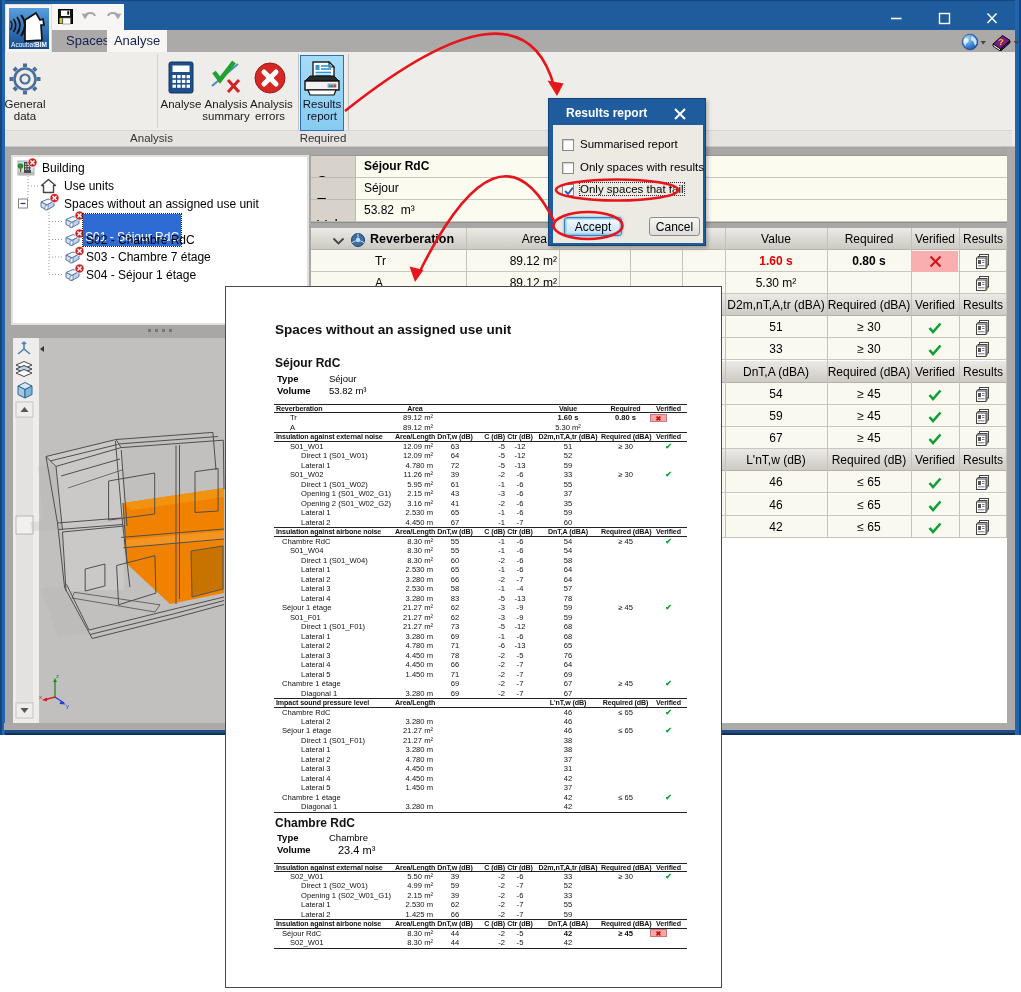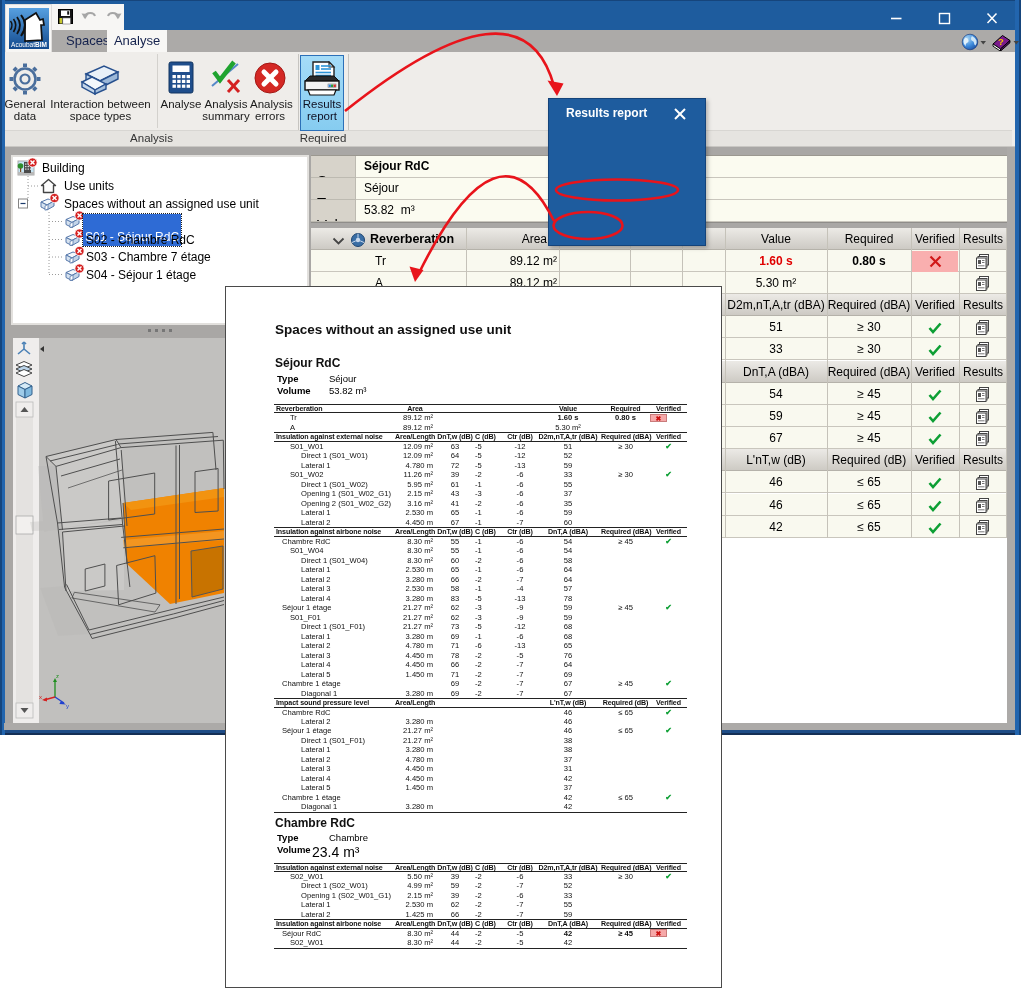--- a/index.html
+++ b/index.html
@@ -49,21 +49,21 @@
 .cbrow{position:absolute;left:9px;font-size:11.5px;color:#000;white-space:nowrap;}
 .cbox{position:absolute;left:0;top:1px;width:12px;height:12px;background:#fff;border:1px solid #8A8A8A;box-shadow:inset 1px 1px 1px #CFCFCF;}
 .btn{position:absolute;top:92px;height:19px;font-size:12px;text-align:center;padding-top:2px;background:linear-gradient(#F7F7F7,#DDDDDA);border:1px solid #8E8E8E;border-radius:3px;color:#000;}
 
 #report{position:absolute;left:225px;top:286px;width:497px;height:702px;background:#fff;border:1px solid #4A4A4A;}
 .rt{position:absolute;left:49px;width:413px;}
 .rrow{position:relative;height:9.49px;display:flex;font-size:7.6px;line-height:9.6px;color:#101010;}
 .rrow span{display:block;flex:none;white-space:nowrap;}
 .rhd{font-weight:bold;border-top:1.6px solid #222;border-bottom:1px solid #222;font-size:7.1px;letter-spacing:-0.1px;}
 .c0{width:121px;}.c1{width:40px;text-align:right;padding-right:2px;}
-.c2{width:40px;text-align:center;}.c3{width:30px;text-align:left;}
+.c2{width:40px;text-align:center;}.c3{width:30px;text-align:right;}
 .c4{width:30px;text-align:center;}.c5{width:66px;text-align:center;}
 .c6{width:49px;text-align:center;}.c7{width:37px;text-align:center;}
 .rhd .c1{text-align:center;padding-right:0;}
 .i0{padding-left:2px;font-weight:bold;}.ih{padding-left:8px;}.i1{padding-left:16px;}.i2{padding-left:27px;}
 .gchk{color:#0D9F34;font-weight:bold;font-size:8px;}
 .failbx{display:inline-block;width:17px;height:8px;background:#F6A8A8;border:1px solid #C97B7B;color:#CC1111;font-size:7px;line-height:8px;font-weight:bold;margin-top:0.5px;}
 svg{display:block;}
 </style></head><body>
 <div id="stage">
 
@@ -156,30 +156,20 @@
             <line x1="-12" y1="0" x2="-15.5" y2="0"></line>
             <line x1="12" y1="0" x2="15.5" y2="0"></line>
             <line x1="-8.5" y1="-8.5" x2="-11" y2="-11"></line>
             <line x1="8.5" y1="8.5" x2="11" y2="11"></line>
             <line x1="-8.5" y1="8.5" x2="-11" y2="11"></line>
             <line x1="8.5" y1="-8.5" x2="11" y2="-11"></line>
           </g>
           <circle r="4.5" fill="#EFEDEA" stroke="#4A6E9C" stroke-width="2.2"></circle>
         </g>
       </svg>General<br>data</div>
-<div class="rbtn" style="left:49px;top:54px;width:103px;"><svg class="ric" width="46" height="36" viewBox="0 0 46 36">
-        <g stroke="#27508E" stroke-width="1.4">
-          <path d="M8 14 L26 6 L40 12 L22 21 Z" fill="#E8F0F8"></path>
-          <path d="M8 14 L22 21 L22 28 L8 21 Z" fill="#B9D0E8"></path>
-          <path d="M22 21 L40 12 L40 19 L22 28 Z" fill="#9CB8D8"></path>
-          <path d="M4 22 L14 17 L28 24 L17 30 Z" fill="#F2F7FB"></path>
-          <path d="M4 22 L17 30 L17 34 L4 27 Z" fill="#C4D6EA"></path>
-          <path d="M17 30 L28 24 L28 29 L17 34 Z" fill="#A6C0DC"></path>
-        </g>
-      </svg>Interaction between<br>space types</div>
 <div class="rbtn" style="left:160px;top:54px;width:42px;"><svg class="ric" width="30" height="36" viewBox="0 0 30 36">
         <rect x="3" y="2" width="24" height="31" rx="2" fill="#1F4E8C" stroke="#123560" stroke-width="1"></rect>
         <rect x="6.5" y="5.5" width="17" height="6.5" fill="#fff"></rect>
         <g fill="#fff">
           <rect x="6.5" y="15" width="3.4" height="3.2"></rect>
           <rect x="11.2" y="15" width="3.4" height="3.2"></rect>
           <rect x="15.9" y="15" width="3.4" height="3.2"></rect>
           <rect x="20.6" y="15" width="3.4" height="3.2"></rect>
           <rect x="6.5" y="19.8" width="3.4" height="3.2"></rect>
           <rect x="11.2" y="19.8" width="3.4" height="3.2"></rect>
@@ -1107,21 +1097,21 @@
         <span class="c4"></span>
         <span class="c5">42</span>
         <span class="c6"></span>
         <span class="c7"></span>
       </div>
     </div>
 <div class="abs" style="left:275px;top:816px;font-size:12px;font-weight:bold;color:#101010;">Chambre RdC</div>
 <div class="abs" style="left:277px;top:832px;font-size:9.5px;font-weight:bold;">Type</div>
 <div class="abs" style="left:329px;top:832px;font-size:9.5px;">Chambre</div>
 <div class="abs" style="left:277px;top:844px;font-size:9.5px;font-weight:bold;">Volume</div>
-<div class="abs" style="left:312px;top:844px;font-size:14px;">23.4 m³</div>
+<div class="abs" style="left:338px;top:844px;font-size:11px;">23.4 m³</div>
 <div class="rt" style="left:274px;top:862.5px;border-bottom:1px solid #222;">
       <div class="rrow rhd">
         <span class="c0 i0">Insulation against external noise</span>
         <span class="c1">Area/Length</span>
         <span class="c2">DnT,w (dB)</span>
         <span class="c3">C (dB)</span>
         <span class="c4">Ctr (dB)</span>
         <span class="c5">D2m,nT,A,tr (dBA)</span>
         <span class="c6">Required (dBA)</span>
         <span class="c7">Verified</span>
@@ -1213,20 +1203,31 @@
     </div>
 
 <div id="dlg">
  <div id="dlgtitle">Results report</div>
  <svg class="abs" style="left:124px;top:8px" width="14" height="14">
         <g stroke="#fff" stroke-width="2">
           <line x1="2" y1="2" x2="12" y2="12"></line>
           <line x1="12" y1="2" x2="2" y2="12"></line>
         </g>
       </svg>
+ <div id="dlgbody">
+  <div class="cbrow" style="top:13px;"><span class="cbox"></span><span style="margin-left:18px;">Summarised report</span></div>
+  <div class="cbrow" style="top:36px;"><span class="cbox"></span><span style="margin-left:18px;">Only spaces with results</span></div>
+  <div class="cbrow" style="top:58px;"><span class="cbox" style="box-shadow:none;"></span>
+    <svg class="abs" style="left:1px;top:2px" width="12" height="12">
+            <path d="M2 6 L5 9 L10 2.5" fill="none" stroke="#2B5CC8" stroke-width="2"></path>
+          </svg>
+    <span style="margin-left:18px;outline:1px dotted #333;">Only spaces that fail</span></div>
+  <div class="btn" style="left:11px;width:58px;background:linear-gradient(#F3FAFE,#C3E2F6);border:1px solid #3C7FB1;box-shadow:0 0 0 1.5px #8AC8EE inset, 0 0 3px #5FA8DC;">Accept</div>
+  <div class="btn" style="left:96px;width:51px;">Cancel</div>
+ </div>
 </div>
 
 <svg class="abs" style="left:0;top:0;pointer-events:none;" width="1021" height="992">
  <g fill="none" stroke="#E8141B" stroke-width="2.6">
   <path d="M345 111 Q522 -30 554 86"></path>
   <path d="M554 221 Q499.5 110.5 419 273"></path>
   <ellipse cx="617" cy="190" rx="61" ry="10.5"></ellipse>
   <ellipse cx="588" cy="225.5" rx="34.5" ry="13.5"></ellipse>
  </g>
  <path d="M557 96 L547.5 80.5 L563.5 83.5 Z" fill="#E8141B"></path>

